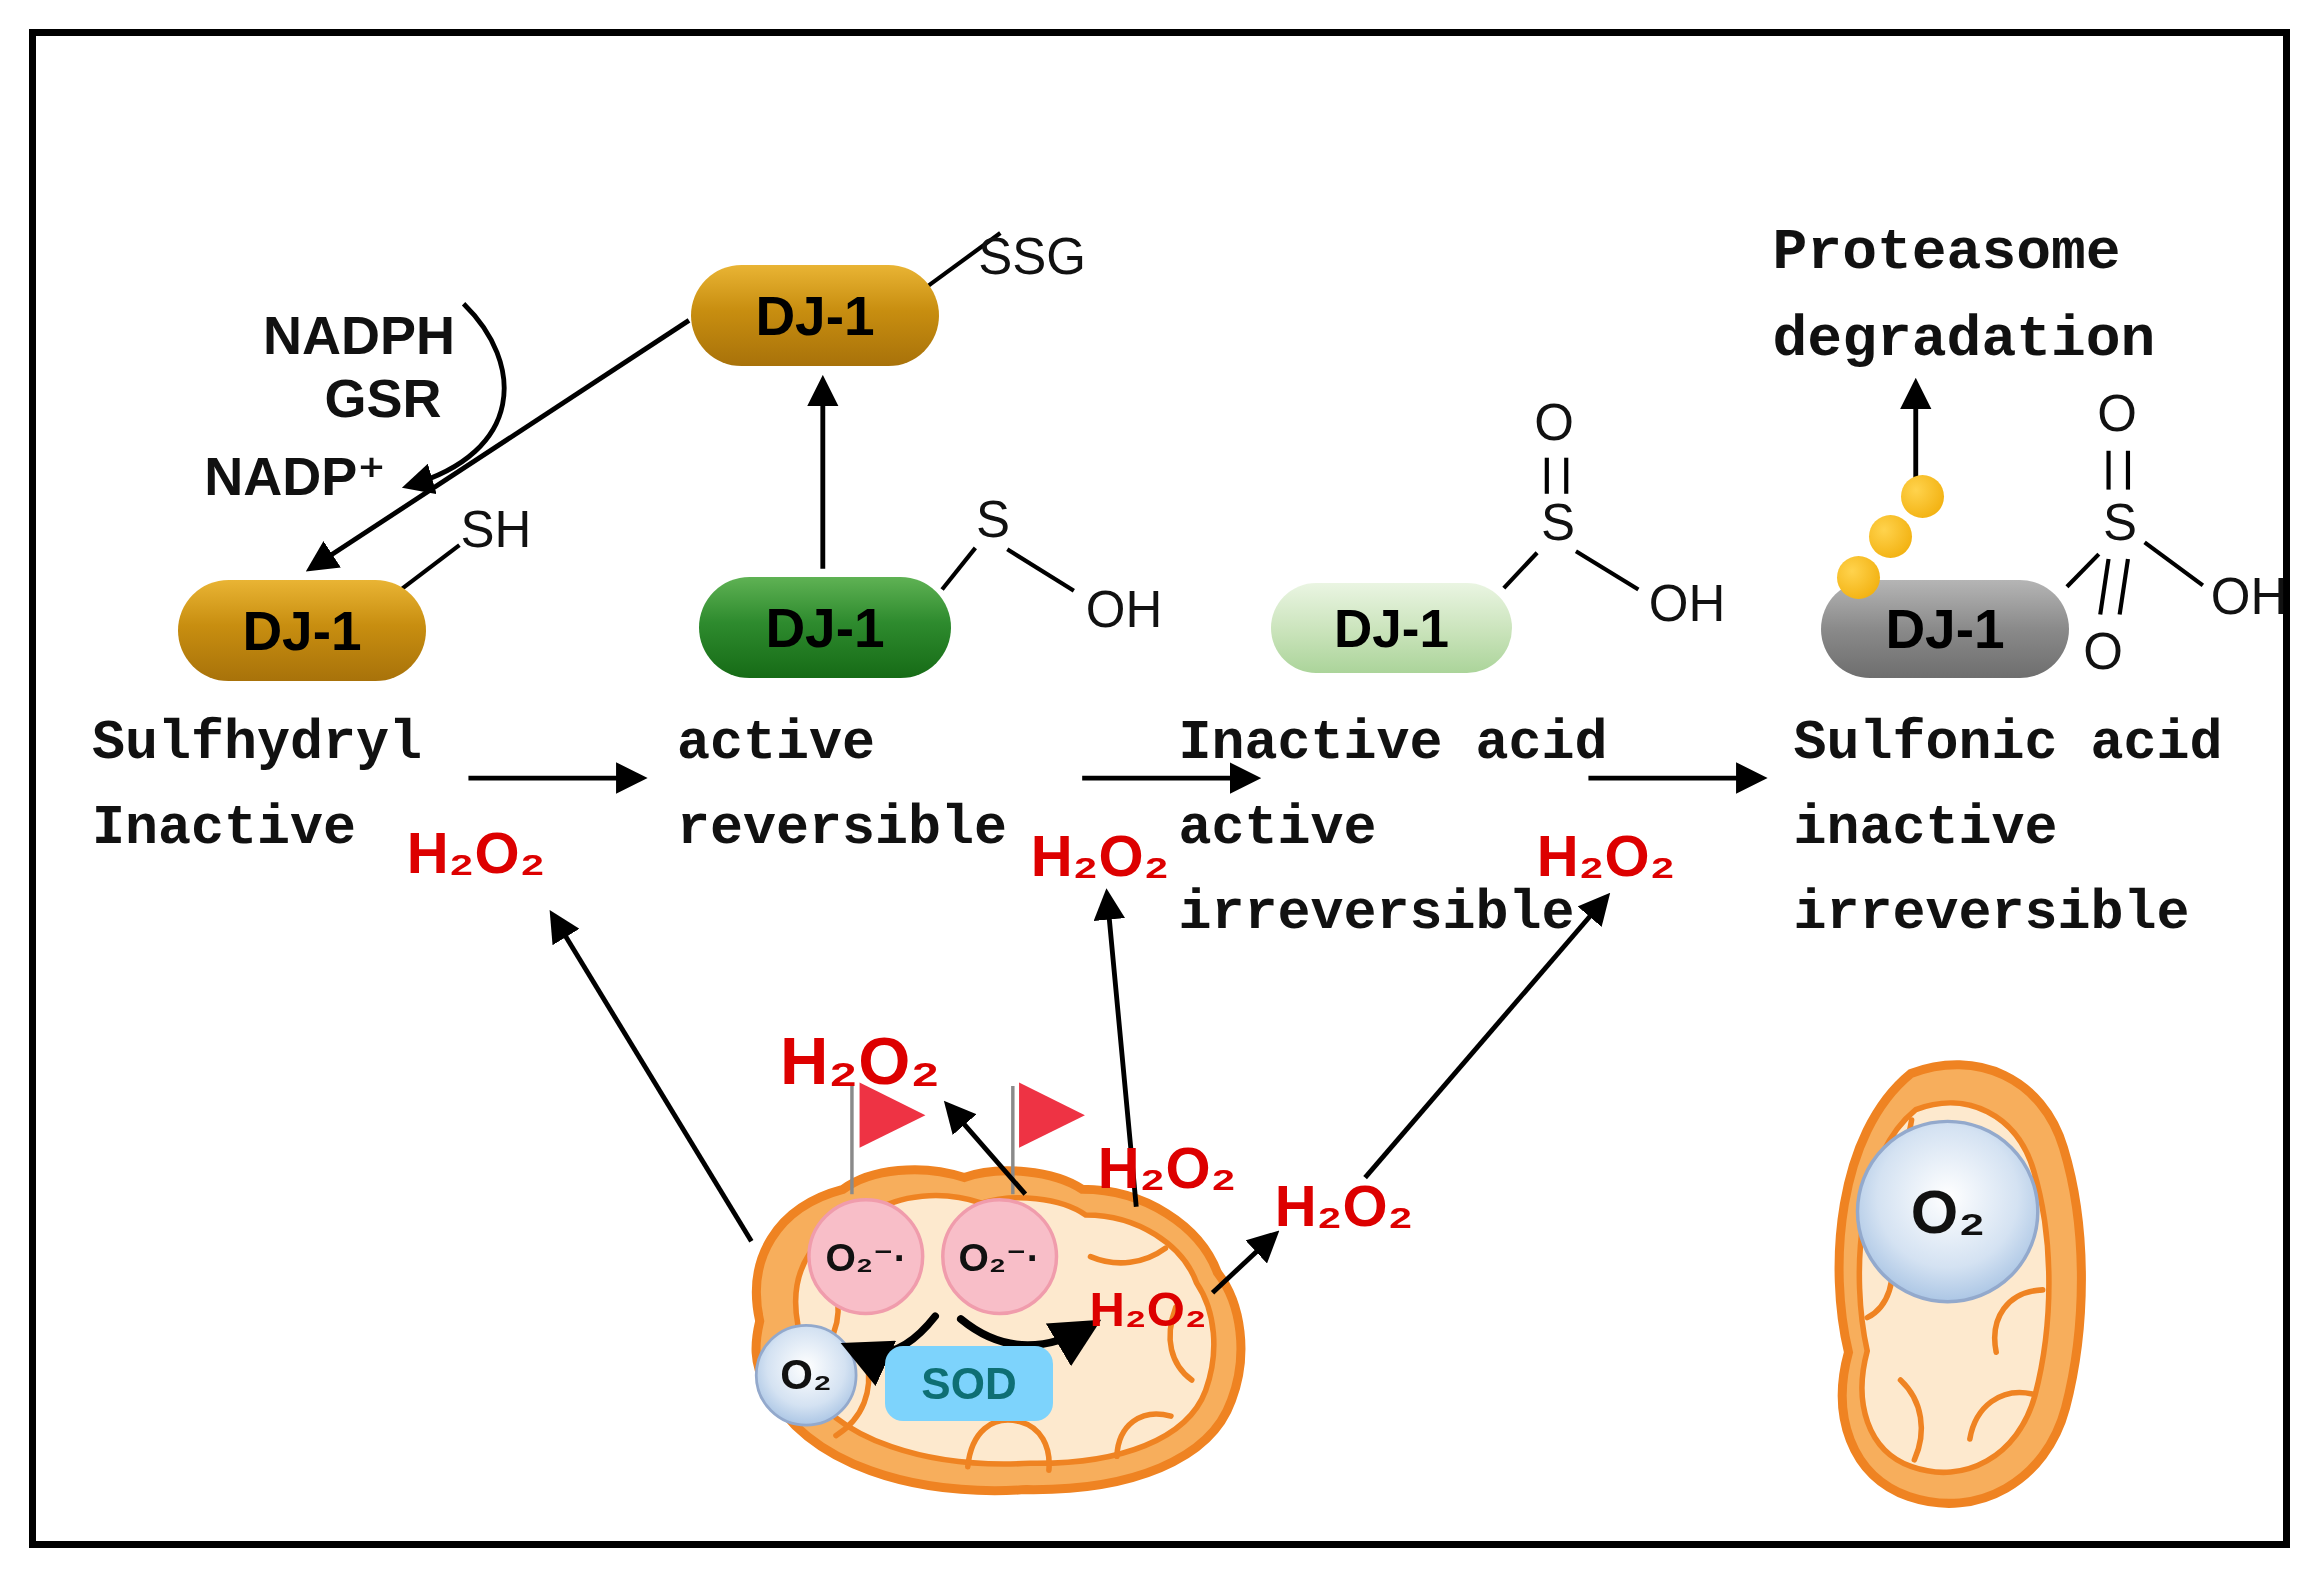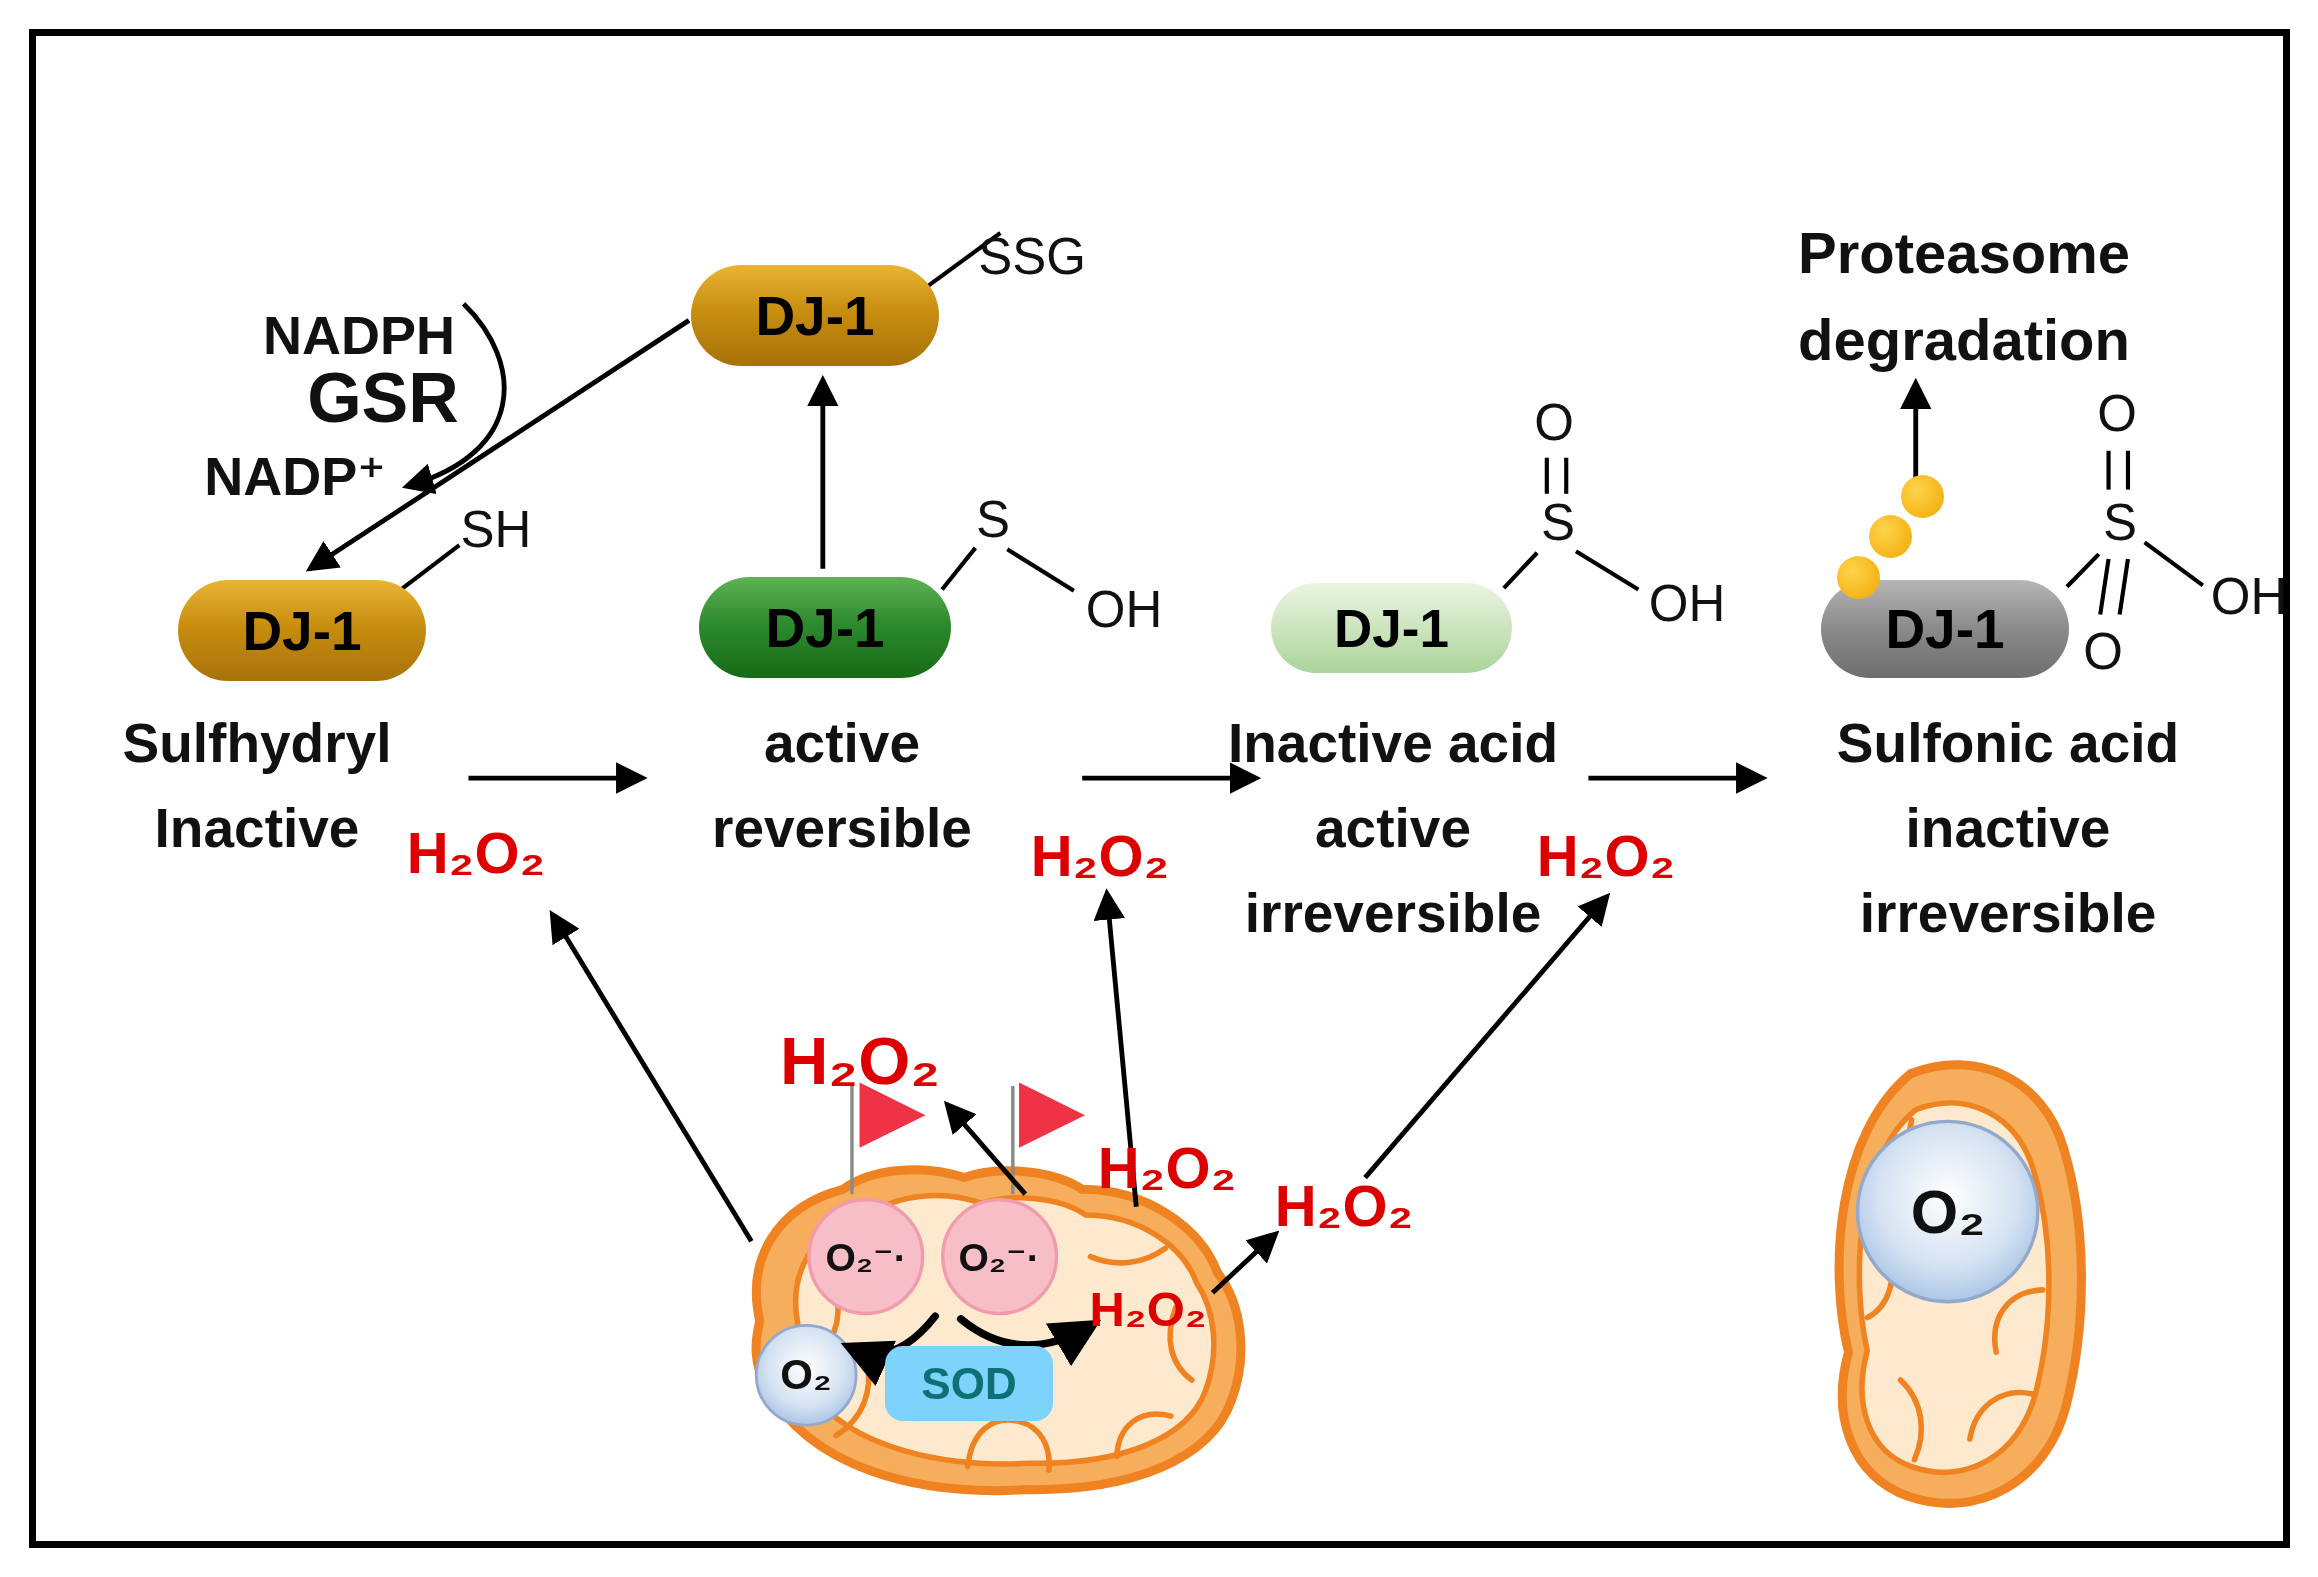--- a/index.html
+++ b/index.html
@@ -10,22 +10,22 @@
   svg.layer { position:absolute; left:0; top:0; z-index:1; }
   .pill { position:absolute; z-index:2; display:flex; align-items:center; justify-content:center;
           font-weight:700; color:#000; border-radius:62px; }
   .gold  { background:linear-gradient(180deg,#E9B434 0%,#C88E10 45%,#A8720A 100%); }
   .green { background:linear-gradient(180deg,#5FB254 0%,#2E8B2E 45%,#166B16 100%); }
   .palegreen { background:linear-gradient(180deg,#EAF5E2 0%,#C9E3BA 55%,#ABD49A 100%); }
   .gray  { background:linear-gradient(180deg,#B5B5B5 0%,#8A8A8A 50%,#6E6E6E 100%); }
   .lbl { position:absolute; z-index:4; transform:translate(-50%,-50%); font-weight:700; white-space:nowrap; }
   .chem { font-weight:400; font-size:51px; }
   .h2o2 { color:#DD0000; }
-  .state { position:absolute; z-index:4; transform:translateX(-50%); text-align:center;
-           font-weight:700; font-size:55px; line-height:85px; white-space:nowrap; }
+  .state { position:absolute; z-index:4; transform:translateX(-50%); text-align:left;
+           font-weight:700; font-size:55px; line-height:85px; white-space:nowrap;font-family:Liberation Mono, monospace; }
   .state span { display:block; }
   .dot { position:absolute; z-index:3; width:43px; height:43px; border-radius:50%;
          background:radial-gradient(circle at 35% 35%, #FFD34D, #EFA800); }
   .sod { position:absolute; z-index:4; display:flex; align-items:center; justify-content:center;
          background:#7dd3fc; color:#0E6F74; font-weight:700; font-size:44px; border-radius:18px; }
 </style>
 </head>
 <body>
 
 <div class="canvas">
@@ -134,21 +134,21 @@
   <div class="pill gold" style="left:178px; top:580px; width:248px; height:101px; font-size:55px;">DJ-1</div>
   <div class="pill green" style="left:699px; top:577px; width:252px; height:101px; font-size:55px;">DJ-1</div>
   <div class="pill palegreen" style="left:1271px; top:583px; width:241px; height:90px; font-size:53px;">DJ-1</div>
   <div class="pill gray" style="left:1821px; top:580px; width:248px; height:98px; font-size:55px;">DJ-1</div>
 
   <div class="dot" style="left:1837px; top:556px;"></div>
   <div class="dot" style="left:1869px; top:515px;"></div>
   <div class="dot" style="left:1901px; top:475px;"></div>
 
   <div class="lbl" style="left:359px; top:294px; font-size:54px;margin-top:41px;">NADPH</div>
-  <div class="lbl" style="left:383px; top:398px; font-size:70px;">GSR</div>
+  <div class="lbl" style="left:383px; top:398px; font-size:54px;">GSR</div>
   <div class="lbl" style="left:295px; top:476px; font-size:54px;">NADP⁺</div>
   <div class="lbl chem" style="left:1032px; top:208px;margin-top:48px;">SSG</div>
   <div class="lbl chem" style="left:496px; top:529px;">SH</div>
 
   <div class="state" style="left:257px; top:701px;">
     <span>Sulfhydryl</span>
     <span>Inactive</span>
   </div>
   <div class="state" style="left:842px; top:701px;">
     <span>active</span>

